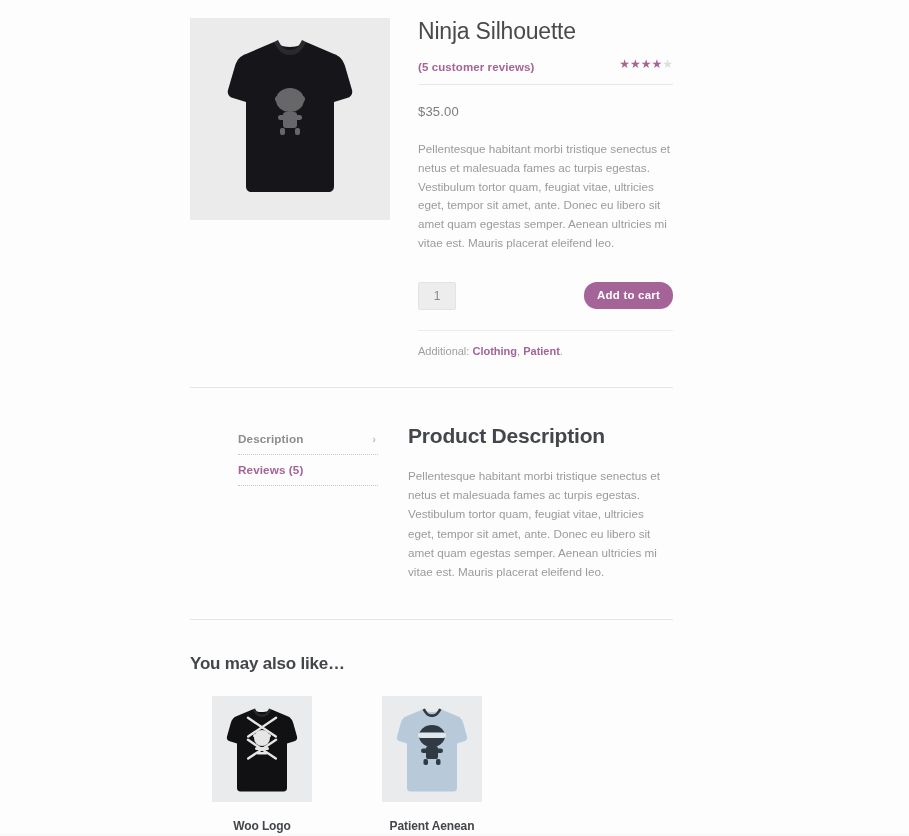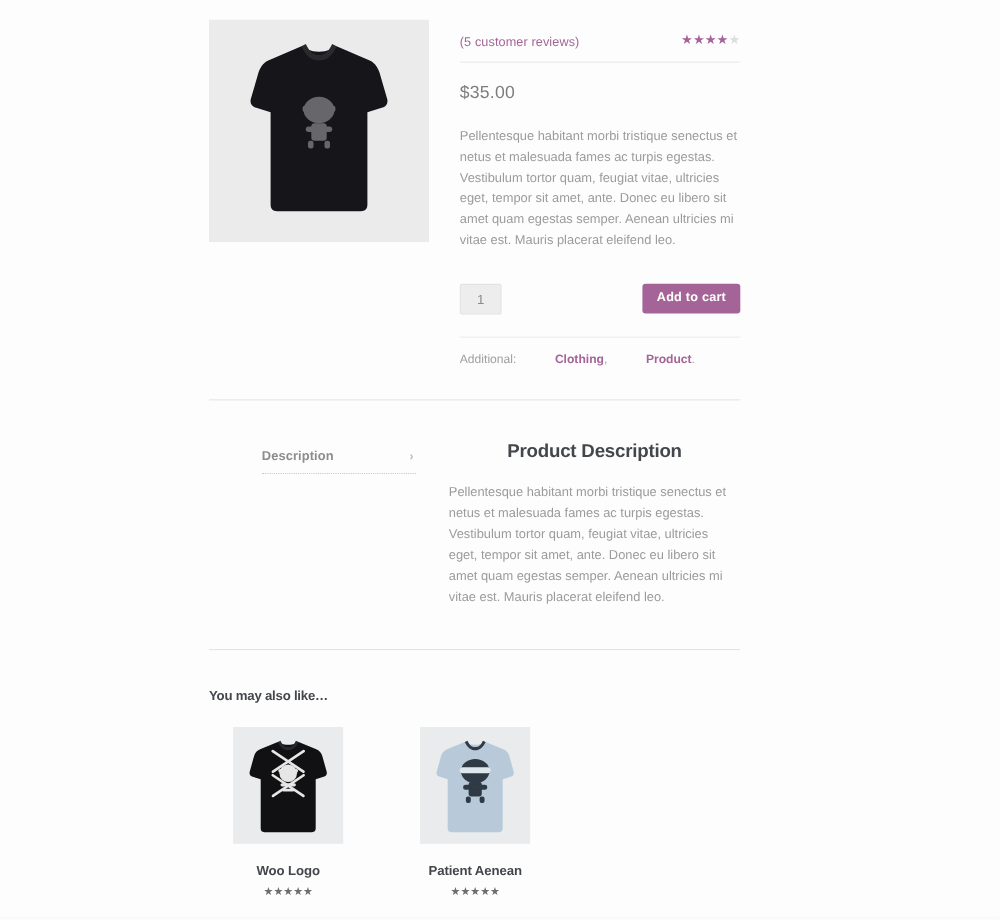--- a/index.html
+++ b/index.html
@@ -27,83 +27,82 @@
   h1.product-title {
     margin:0; padding:0;
     font-size:23px; font-weight:400; line-height:1.2;
     color:#4a4a4a; letter-spacing:-0.2px;
   }
   .rating-row {
     position:relative; margin-top:11px; height:16px;
   }
   .review-link {
     font-size:11.5px; color:#a46497; text-decoration:none;
-    font-weight:normal; letter-spacing:0.1px;text-align:right;
+    font-weight:bold; letter-spacing:0.1px;text-align:right;
   }
   .stars {
     position:absolute; right:0; top:1px;
     font-size:12px; letter-spacing:0px; line-height:1;
     white-space:nowrap;
   }
   .stars .on { color:#a46497; }
   .stars .off { color:#dedede; }
   .rule { border-top:1px solid #e8e8e8; margin-top:11px; }
-  .price { margin-top:19px; font-size:16px; color:#7d7d7d; letter-spacing:0.2px;}
+  .price { margin-top:19px; font-size:13px; color:#7d7d7d; letter-spacing:0.2px;}
   .short-desc {
     margin-top:21px; font-size:11.7px; line-height:1.62; color:#9b9b9b;
   }
   .cart-row {
     position:relative; margin-top:29px; height:34px;
   }
   .qty {
     width:38px; height:28px; background:#ededed; border:1px solid #e3e3e3;
     text-align:center; font-size:12px; color:#8a8a8a;
     font-family:"Liberation Sans", sans-serif; border-radius:2px;
     padding:0; outline:none;
   }
   .btn-cart {
     position:absolute; right:0; top:0;
     background:#a46497; color:#ffffff; border:none;
     font-size:11.5px; font-weight:bold; letter-spacing:0.2px;
-    padding:7px 13px 8px; border-radius:3px; cursor:pointer;
+    padding:7px 13px 8px; border-radius:13px; cursor:pointer;
     font-family:"Liberation Sans", sans-serif;
   }
   .cart-rule { border-top:1px solid #ececec; margin-top:14px; }
   .cats { margin-top:14px; font-size:11px; color:#9e9e9e; }
-  .cats a { color:#a46497; text-decoration:none; font-weight:bold;margin-left:32px; }
+  .cats a { color:#a46497; text-decoration:none; font-weight:bold; }
 
   
   .big-rule { border-top:1px solid #e4e4e4; margin-top:30px; }
 
   
   .tabs-section { position:relative; padding-top:36px; min-height:160px;margin-left:48px; }
   .tab-list { position:absolute; left:0; top:36px; width:140px; }
   .tab-item {
     position:relative; display:block; padding:8px 0 9px;
     border-bottom:1px dotted #d0c3cc;
     font-size:11.7px; font-weight:bold; color:#a46497;
     text-decoration:none; letter-spacing:0.1px; cursor:pointer;
   }
   .tab-item.active { color:#8d8d8d; }
   .tab-item .chev {
     position:absolute; right:2px; top:50%; transform:translateY(-50%);
     font-size:11px; color:#bcbcbc;
   }
   .tab-panel { margin-left:170px; }
   h2.panel-title {
-    margin:0 0 18px; font-size:17px; font-weight:bold; color:#43464b;
+    margin:0 0 18px; font-size:21px; font-weight:bold; color:#43464b;
     letter-spacing:-0.2px;
-    text-align:center;
   }
   .panel-body { font-size:11.7px; line-height:1.63; color:#9b9b9b; }
 
   
   .upsells { padding-top:34px; }
   h2.upsell-title {
-    margin:0 0 22px; font-size:12px; font-weight:bold; color:#43464b;
+    margin:0 0 22px; font-size:17px; font-weight:bold; color:#43464b;
     letter-spacing:-0.2px;
   }
   .prod-grid { display:flex; gap:70px; padding-left:22px; }
   .prod-card { width:100px; text-align:center; }
   .prod-thumb {
     width:100px; height:106px; background:#e9ebec; overflow:hidden;
     position:relative; display:block;
   }
   .prod-name {
     margin-top:17px; font-size:12px; font-weight:bold; color:#43464b;
@@ -133,20 +132,21 @@
             <rect x="85" y="78" width="30" height="6" rx="3"></rect>
             <rect x="93" y="94" width="14" height="16" rx="3"></rect>
             <rect x="88" y="97" width="24" height="5" rx="2.5"></rect>
             <rect x="90" y="110" width="5" height="7" rx="2"></rect>
             <rect x="105" y="110" width="5" height="7" rx="2"></rect>
           </g>
         </svg>
       </div>
 
       <div class="summary">
+        <h1 class="product-title">Ninja Silhouette</h1>
 
         <div class="rating-row">
           <a class="review-link" href="#">(5 customer reviews)</a>
           <span class="stars"><span class="on">★</span><span class="on">★</span><span class="on">★</span><span class="on">★</span><span class="off">★</span></span>
         </div>
 
         <div class="rule"></div>
 
         <div class="price">$35.00</div>
 
@@ -154,30 +154,31 @@
 
         <div class="cart-row">
           <input class="qty" type="text" value="1" style="">
           <button class="btn-cart">Add to cart</button>
         </div>
 
         <div class="cart-rule"></div>
 
         <div class="cats">
           <span>Additional:</span>
-          <span><a href="#">Clothing</a>, <a href="#">Product</a>.</span>
+          <span><a href="#">Clothing</a>, <a href="#">Patient</a>.</span>
         </div>
       </div>
     </div>
 
     <div class="big-rule"></div>
 
     <div class="tabs-section">
       <div class="tab-list">
           <a href="#" class="tab-item active"><span>Description</span><span class="chev">›</span></a>
+          <a href="#" class="tab-item"><span>Reviews (5)</span></a>
         </div>
 
       <div class="tab-panel">
         <h2 class="panel-title">Product Description</h2>
         <div class="panel-body">Pellentesque habitant morbi tristique senectus et netus et malesuada fames ac turpis egestas. Vestibulum tortor quam, feugiat vitae, ultricies eget, tempor sit amet, ante. Donec eu libero sit amet quam egestas semper. Aenean ultricies mi vitae est. Mauris placerat eleifend leo.</div>
       </div>
     </div>
 
     <div class="big-rule" style="margin-top:38px"></div>
 

